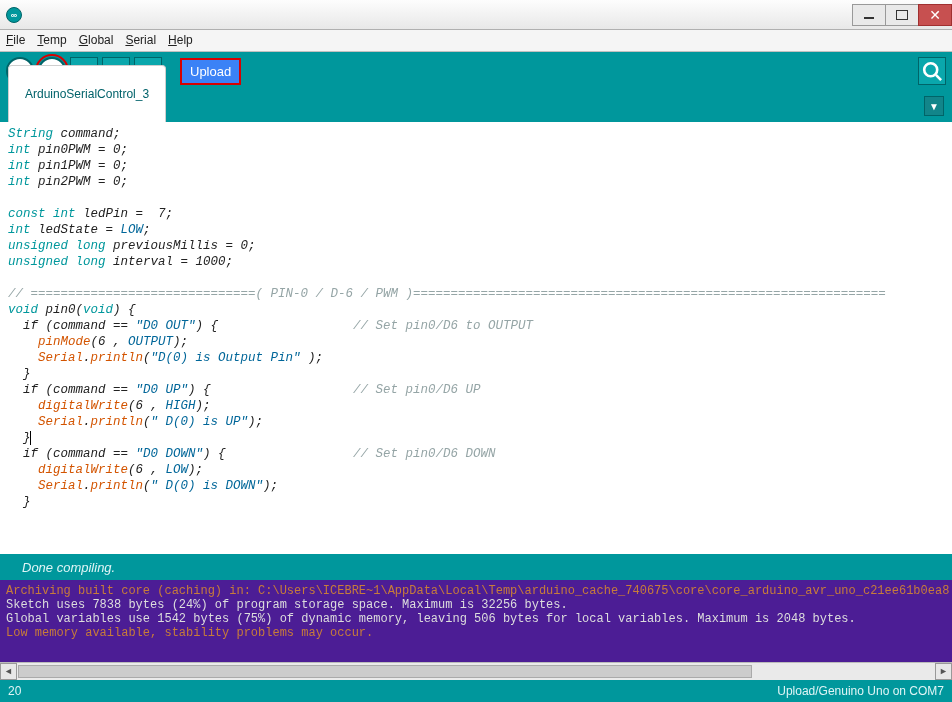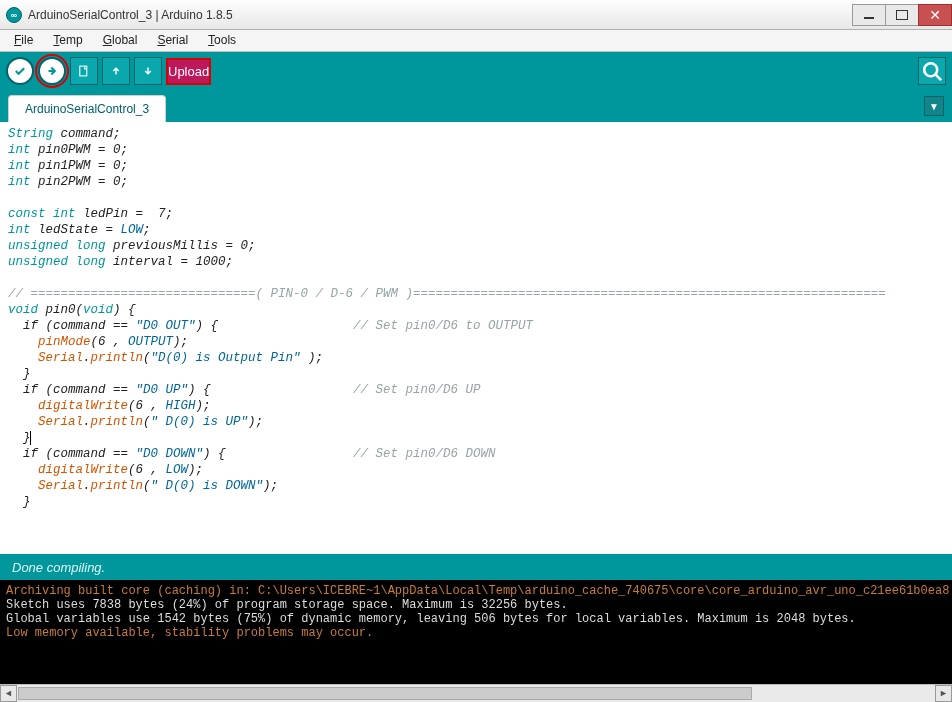--- a/index.html
+++ b/index.html
@@ -6,74 +6,73 @@
 body { font-family: "Segoe UI", Tahoma, sans-serif; font-size: 12px; background: #f0f0f0; width: 952px; height: 702px; overflow: hidden; }
 .titlebar { height: 30px; background: linear-gradient(#fdfdfd,#e8e8e8); border-bottom: 1px solid #b0b0b0; display: flex; align-items: center; padding-left: 6px; }
 .titlebar .logo { width: 16px; height: 16px; border-radius: 50%; background: #00979c; display: flex; align-items: center; justify-content: center; color: #fff; font-size: 9px; font-weight: bold; margin-right: 6px; border:1px solid #006468;}
 .titlebar .title { font-size: 12px; color: #333; }
 .titlebar .winbtns { margin-left: auto; display: flex; }
 .titlebar .winbtn { width: 34px; height: 22px; border: 1px solid #999; display: flex; align-items: center; justify-content: center; font-size: 11px; margin-left:-1px; background:#e9e9e9;}
 .titlebar .winbtn.min::before{content:"";width:10px;height:2px;background:#333;margin-top:6px;}
 .titlebar .winbtn.max::before{content:"";width:10px;height:8px;border:1.5px solid #333;}
 .titlebar .winbtn.close{background:#c75050;border-color:#a03030;color:#fff;font-size:14px;}
 .menubar { height: 22px; background: #f5f5f5; border-bottom:1px solid #c0c0c0; display:flex; align-items:center; padding:0 6px; gap:12px; font-size:12px; color:#222; }
-.menubar span{border-bottom:1px solid transparent; text-decoration:underline; text-decoration-color:transparent;margin-left:8px;}
+.menubar span{border-bottom:1px solid transparent; text-decoration:underline; text-decoration-color:transparent;}
 .menubar span::first-letter{text-decoration:underline;}
 .toolbar { height: 38px; background: #00979c; display:flex; align-items:center; padding:0 6px; gap:4px; }
 .tbtn { width:28px; height:28px; border:1px solid #006468; background:#0aa7ac; display:flex; align-items:center; justify-content:center; color:#fff; }
 .tbtn.round{border-radius:50%; background:#fff; border:2px solid #006468;}
 .tbtn.round.upload{outline:2px solid #d80000; outline-offset:1px;}
 .tbtn svg{width:14px;height:14px;}
-.upload-label{background:#be185d; color:#fff; font-size:13px; padding:4px 0; outline:2px solid #d80000; margin-left:2px;}
+.upload-label{background:#3b82f6; color:#fff; font-size:13px; padding:4px 8px; outline:2px solid #d80000; margin-left:16px;}
 .toolbar .spacer{flex:1;}
 .serialbtn{width:28px;height:28px;border:1px solid #006468;background:#0aa7ac;display:flex;align-items:center;justify-content:center;color:#fff;}
 .tabbar { height:32px; background:#00979c; display:flex; align-items:flex-end; padding:0 8px;}
-.tab{background:#fff; border-radius:4px 4px 0 0; padding:6px 16px; font-size:12px; color:#00626a; border:1px solid #cfcfcf; border-bottom:none;}
+.tab{background:#fff; border-radius:4px 4px 0 0; padding:21px 16px; font-size:12px; color:#00626a; border:1px solid #cfcfcf; border-bottom:none;}
 .tabbar .spacer{flex:1;}
 .tabdd{width:20px;height:20px;background:#12858a;border:1px solid #006468;color:#fff;display:flex;align-items:center;justify-content:center;margin-bottom:6px;font-size:10px;}
 .editor{height:432px; background:#fff; overflow:auto; font-family:Consolas,"Courier New",monospace; font-size:12.5px; line-height:16px; color:#222; padding:4px 8px; white-space:pre; position:relative;font-style:italic;}
 .kw-type{color:#00979c;}
 .kw-orange{color:#d35400;}
 .kw-blue{color:#006699;}
 .comment{color:#95a5a6;}
 .string{color:#006699;}
 .caret{border-left:1px solid #000; margin-left:-1px;}
-.statusbar{height:26px;background:#00979c;color:#dff5f6;display:flex;align-items:center;padding:0 12px;font-size:13px;font-style:italic;}
-.console{height:104px;background:#000000;color:#ddd;font-family:Consolas,"Courier New",monospace;font-size:12px;padding:4px 6px;overflow:hidden;white-space:pre;}
+.statusbar{height:26px;background:#00979c;color:#dff5f6;display:flex;align-items:center;padding:0 22px;font-size:13px;font-style:italic;}
+.console{height:82px;background:#4c1d95;color:#ddd;font-family:Consolas,"Courier New",monospace;font-size:12px;padding:4px 6px;overflow:hidden;white-space:pre;}
 .console .orange{color:#c77c3a;}
 .hscroll{height:17px;background:#f0f0f0;border-top:1px solid #bbb;display:flex;align-items:center;}
 .hscroll .arrow{width:17px;height:17px;border:1px solid #999;background:#e8e8e8;display:flex;align-items:center;justify-content:center;font-size:9px;color:#555;}
 .hscroll .track{flex:1;height:17px;background:#eaeaea;position:relative;}
 .hscroll .thumb{position:absolute;left:0;top:1px;height:13px;width:80%;margin:1px;background:#ccc;border:1px solid #aaa;}
-.footer{height:23px;background:#00979c;color:#dff5f6;display:flex;align-items:center;padding:0 8px;font-size:12px;border-radius:9px;}
+.footer{height:23px;background:#00979c;color:#dff5f6;display:flex;align-items:center;padding:0 8px;font-size:12px;}
 .footer .spacer{flex:1;}
 
 .editor::-webkit-scrollbar{width:16px;}
 .editor::-webkit-scrollbar-track{background:#f0f0f0;}
 .editor::-webkit-scrollbar-thumb{background:#c2c2c2;border:1px solid #9a9a9a;}
 </style>
 </head>
 <body>
 
 <div class="titlebar">
   <div class="logo">∞</div>
-  <div class="title">ArduinoSerialControl_3 | Arduino 1.8.5</div>
   <div class="winbtns">
     <div class="winbtn min"></div>
     <div class="winbtn max"></div>
     <div class="winbtn close">✕</div>
   </div>
 </div>
 
 <div class="menubar">
   <span>File</span>
   <span>Temp</span>
   <span>Global</span>
   <span>Serial</span>
-  <span>Tools</span>
+  <span>Help</span>
 </div>
 
 <div class="toolbar">
   <div class="tbtn round">
     <svg viewBox="0 0 20 20">
         <path d="M4 10 l4 4 l8 -8" stroke="#00979c" stroke-width="3" fill="none"></path>
       </svg>
   </div>
   <div class="tbtn round upload">
     <svg viewBox="0 0 20 20">

